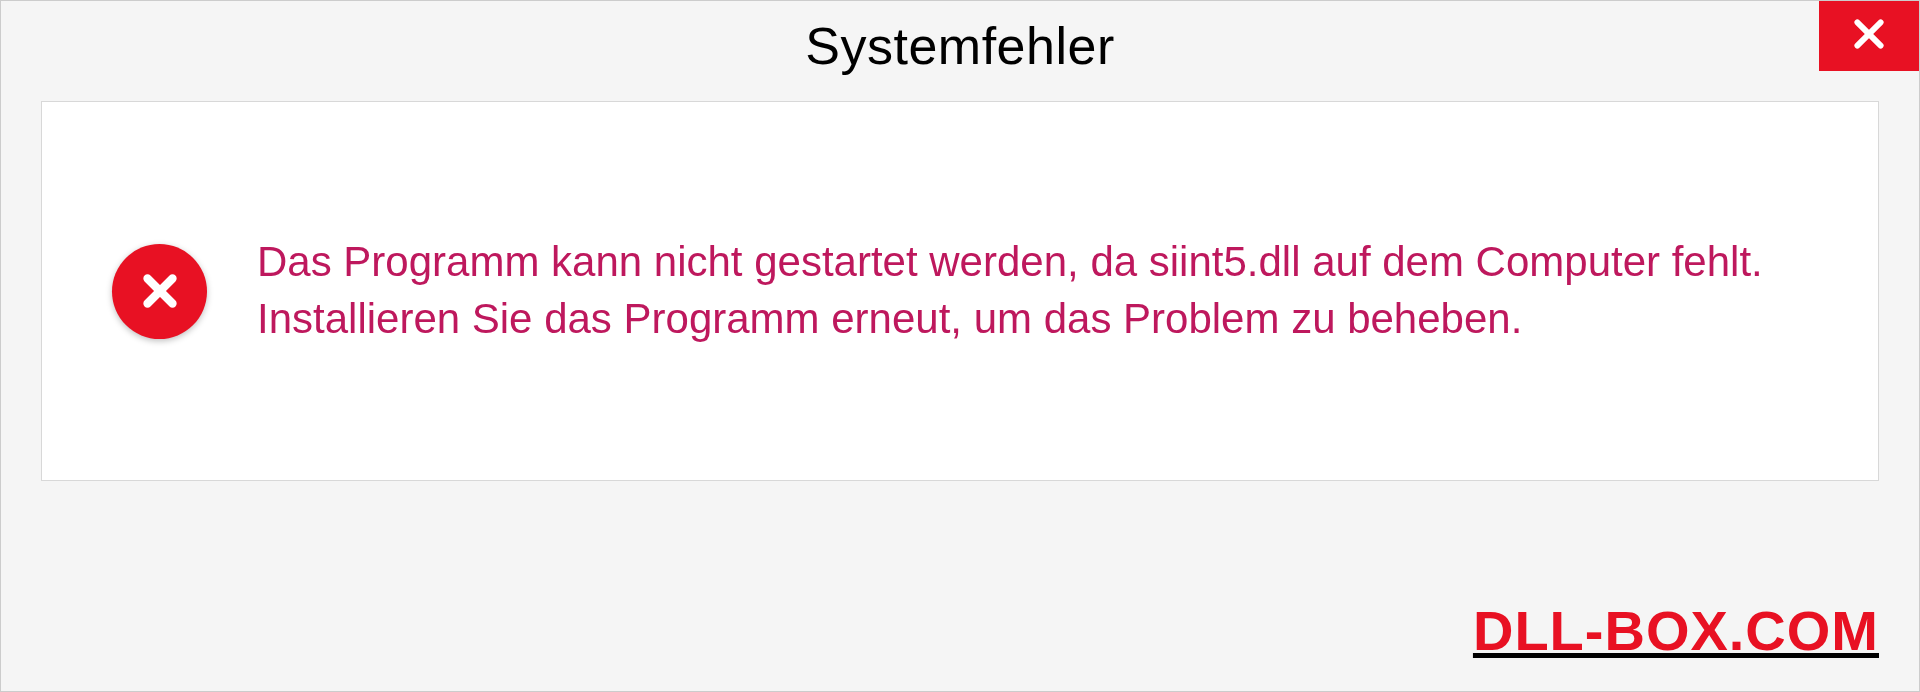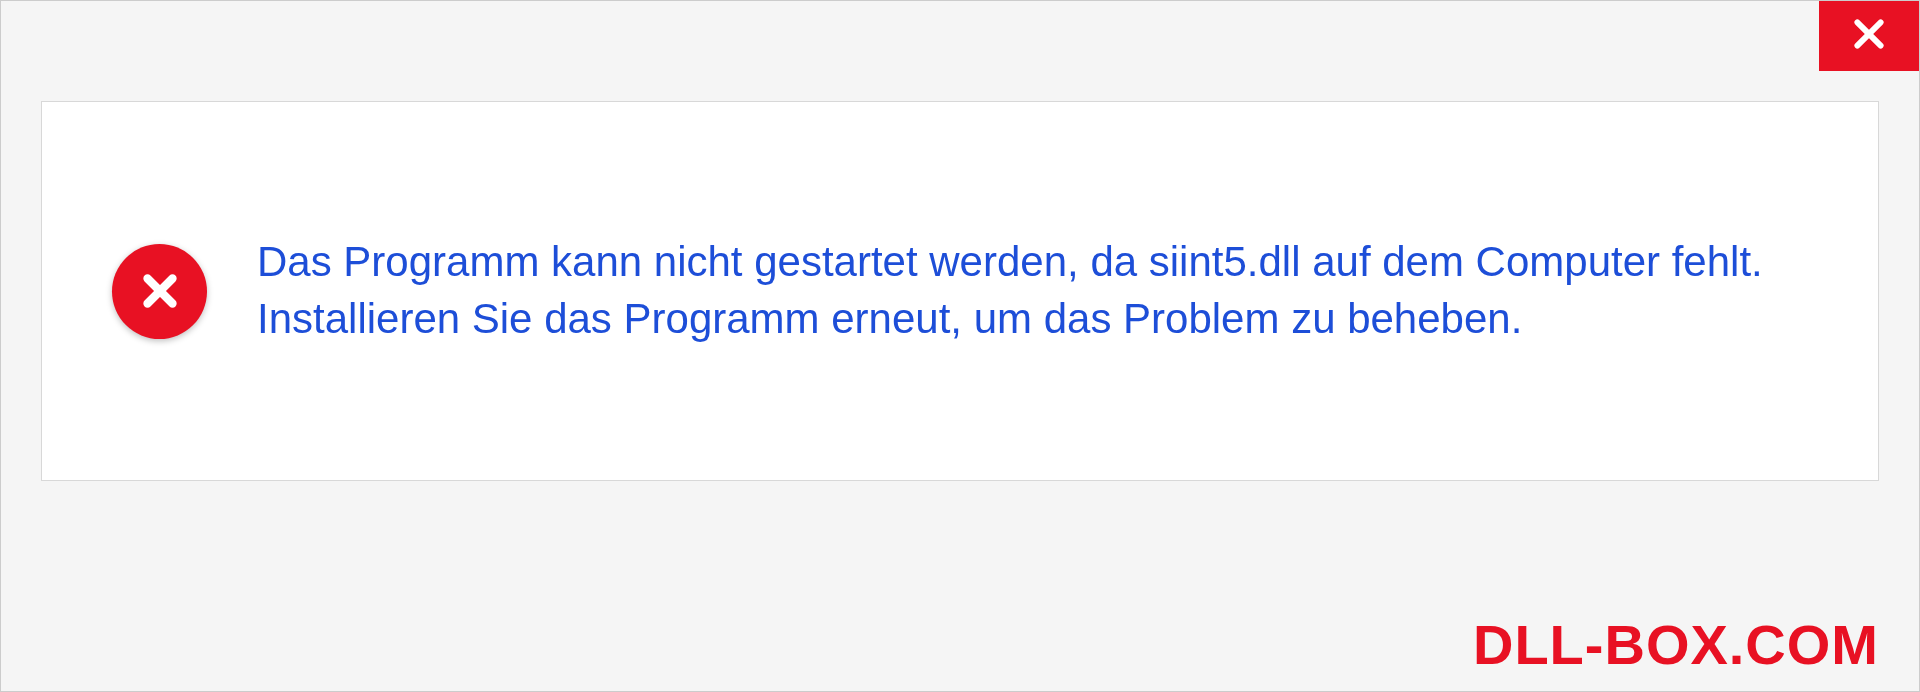--- a/index.html
+++ b/index.html
@@ -78,31 +78,32 @@
       justify-content: center;
       box-shadow: 0 2px 6px rgba(0,0,0,0.25);
     }
     .error-icon-circle svg {
       width: 50px;
       height: 50px;
     }
     .message-text {
       font-size: 42px;
       line-height: 1.35;
-      color: #1d4ed8;
+      color: #be185d;
       max-width: 1550px;
     }
     .footer {
       position: absolute;
-      bottom: 14px;
+      bottom: 28px;
       right: 40px;
       left: 40px;
       display: flex;
       align-items: center;
       justify-content: flex-end;
+      text-decoration: underline;
     }
     .watermark {
       font-size: 56px;
       font-weight: 900;
       color: #e81123;
       letter-spacing: 1px;
       font-family: Arial, sans-serif;
     }
     .ok-btn {
       width: 250px;
@@ -116,20 +117,21 @@
       align-items: center;
       justify-content: center;
       font-family: inherit;
     }
   </style>
 </head>
 <body>
 
 <div class="dialog-window">
   <div class="title-bar">
+    <span class="title-text">Systemfehler</span>
     <div class="close-btn">
       <span>
         <svg viewBox="0 0 24 24" fill="none" stroke="#fff" stroke-width="3.5" stroke-linecap="round">
           <line x1="5" y1="5" x2="19" y2="19"></line>
           <line x1="19" y1="5" x2="5" y2="19"></line>
         </svg>
       </span>
     </div>
   </div>
 

